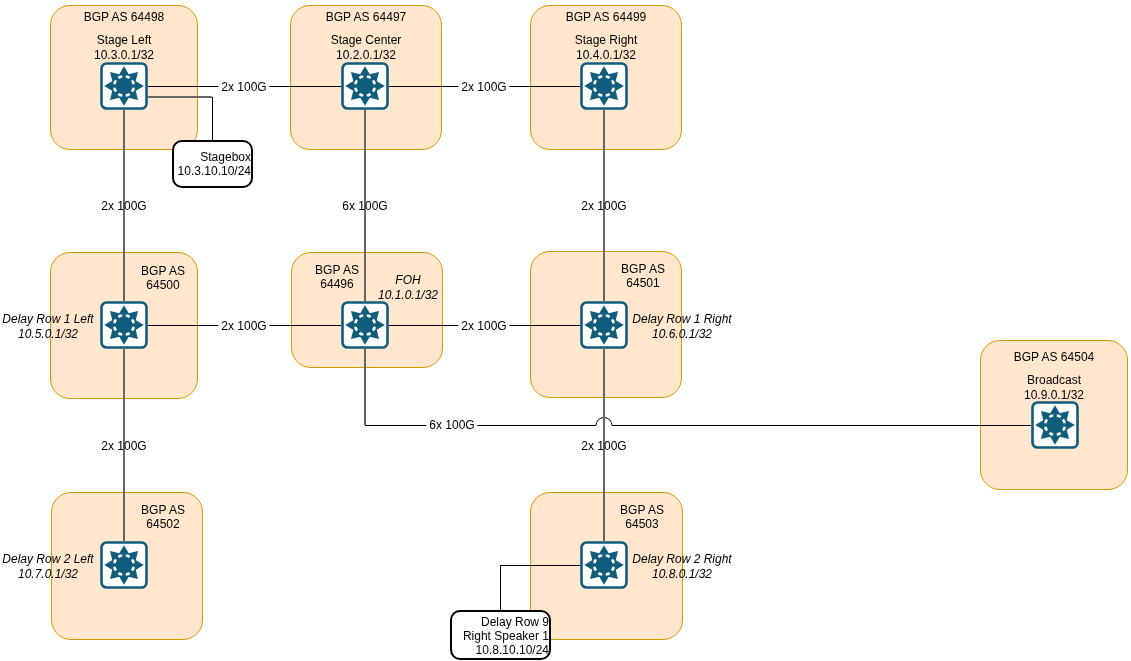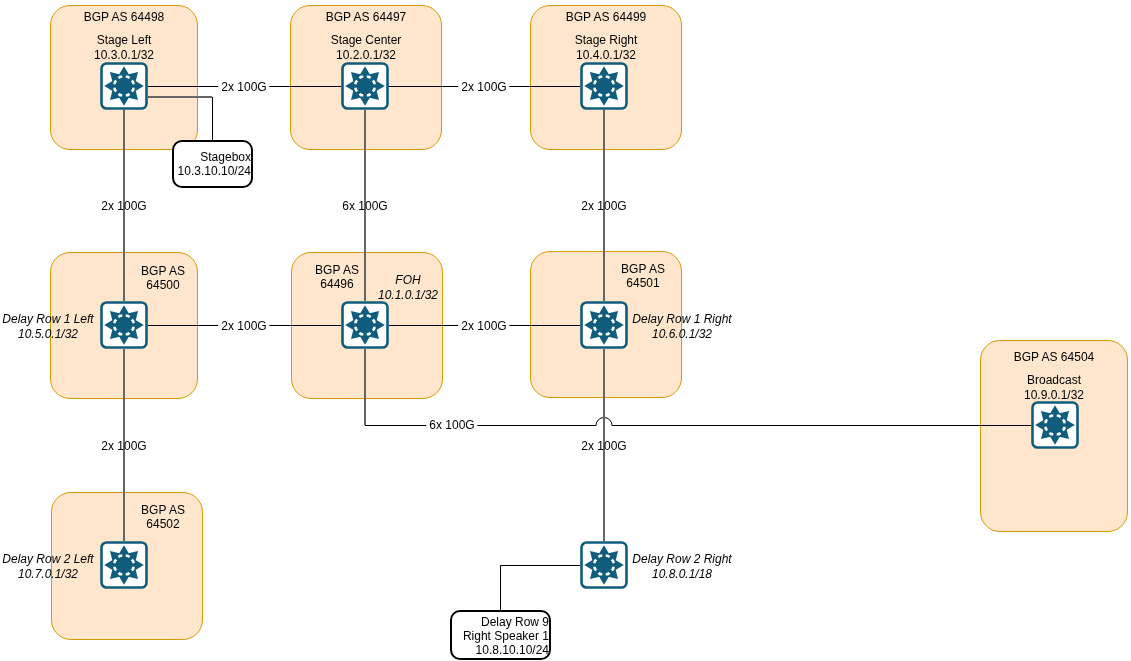--- a/index.html
+++ b/index.html
@@ -102,35 +102,38 @@
   </div>
   <div class="group centered" style="left:530px;top:5px;width:152px;height:145px">
     <div class="g-as">BGP AS 64499</div>
     <div class="g-name">Stage Right</div>
     <div class="g-ip">10.4.0.1/32</div>
   </div>
 
   <div class="group" style="left:50px;top:252px;width:148px;height:147px">
     <div class="as-two-line" style="left:112px;top:11px">BGP AS 64500</div>
   </div>
-  <div class="group" style="left:291px;top:252px;width:152px;height:147px">
+  <div class="group" style="left:291px;top:252px;width:152px;height:116px">
     <div class="as-two-line" style="left:45px;top:10px">BGP AS 64496</div>
   </div>
   <div class="group" style="left:530px;top:251px;width:152px;height:147px">
     <div class="as-two-line" style="left:112px;top:10px">BGP AS 64501</div>
   </div>
 
-  <div class="group centered" style="left:980px;top:340px;width:148px;height:192px;padding-top:9px">
+  <div class="group centered" style="left:980px;top:340px;width:148px;height:150px;padding-top:9px">
     <div class="g-as">BGP AS 64504</div>
     <div class="g-name">Broadcast</div>
     <div class="g-ip">10.9.0.1/32</div>
   </div>
 
   <div class="group" style="left:51px;top:492px;width:152px;height:148px">
     <div class="as-two-line" style="left:111px;top:10px">BGP AS 64502</div>
+  </div>
+  <div class="group" style="left:530px;top:492px;width:153px;height:148px">
+    <div class="as-two-line" style="left:111px;top:10px">BGP AS 64503</div>
   </div>
 
   <svg class="edges" width="1131" height="661">
     <path class="link" d="M148 86.5 H341"></path>
     <path class="link" d="M389 86.5 H580"></path>
     <path class="trunk" d="M148 97 H212"></path>
     <path class="link" d="M212.5 97 V140"></path>
     <path class="trunk" d="M124 110 V301"></path>
     <path class="trunk" d="M365 110 V301"></path>
     <path class="trunk" d="M604 110 V301"></path>
@@ -193,21 +196,21 @@
   <div class="side-label" style="left:682px;top:312px">
     <div>Delay Row 1 Right</div>
     <div>10.6.0.1/32</div>
   </div>
   <div class="side-label" style="left:48px;top:552px">
     <div>Delay Row 2 Left</div>
     <div>10.7.0.1/32</div>
   </div>
   <div class="side-label" style="left:682px;top:552px">
     <div>Delay Row 2 Right</div>
-    <div>10.8.0.1/18</div>
+    <div>10.8.0.1/32</div>
   </div>
 
   <div class="endpoint" id="stagebox" style="left:172px;top:140px;width:81px;height:48px">
     <div class="ep-line">Stagebox</div>
     <div class="ep-line">10.3.10.10/24</div>
   </div>
   <div class="endpoint" id="speakerbox" style="left:450px;top:610px;width:101px;height:50px">
     <div class="ep-line">Delay Row 9</div>
     <div class="ep-line">Right Speaker 1</div>
     <div class="ep-line">10.8.10.10/24</div>

